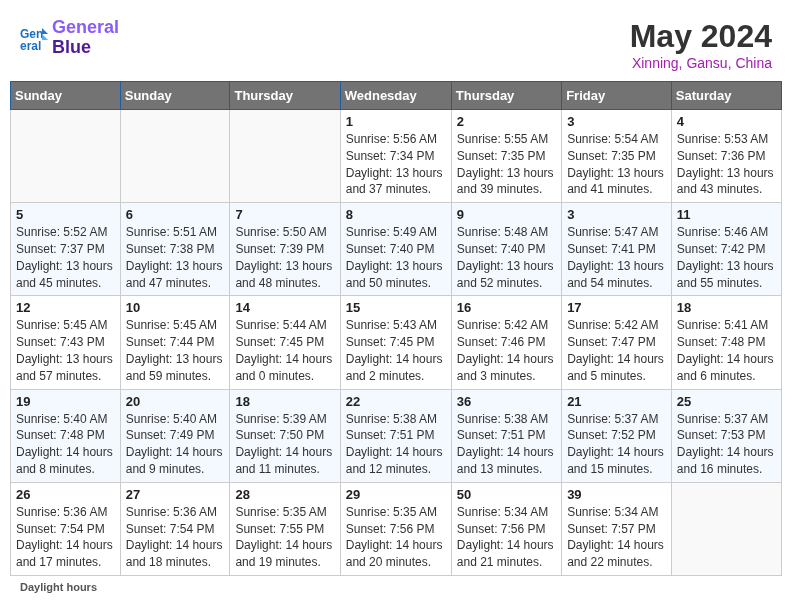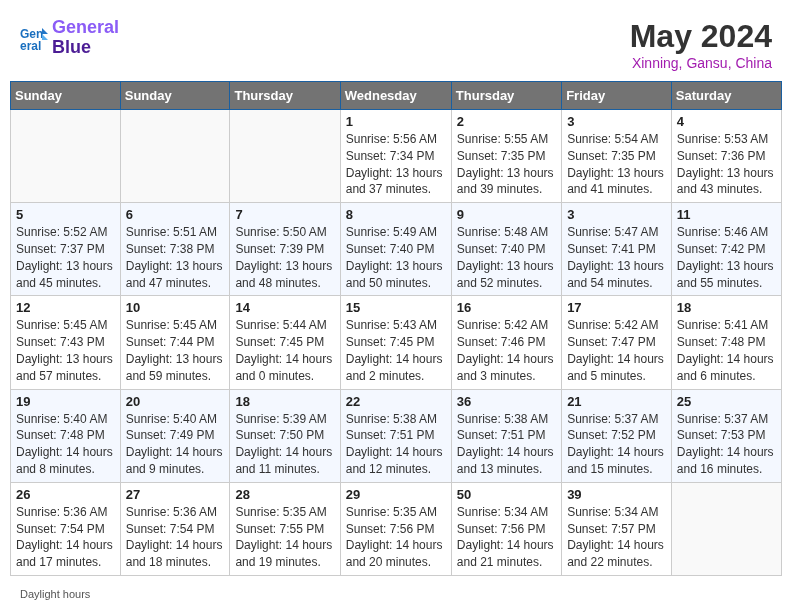--- a/index.html
+++ b/index.html
@@ -87,22 +87,23 @@
       font-size: 12px;
       color: #333;
       line-height: 1.4;
     }
     .empty-cell {
       background: #f9f9f9 !important;
     }
     .footer-note {
       font-size: 11px;
       color: #555;
-      margin-top: 12px;
+      margin-top: 5px;
       padding-left: 10px;
+      font-weight: bold;
     }
   </style>
 </head>
 <body>
 
 <div class="header">
   <div class="logo">
     <svg class="logo-icon" viewBox="0 0 28 28">
       <text x="0" y="14" font-size="12" font-weight="bold" fill="#1a6fbf">Gen</text>
       <text x="0" y="26" font-size="12" font-weight="bold" fill="#1a6fbf">eral</text>

